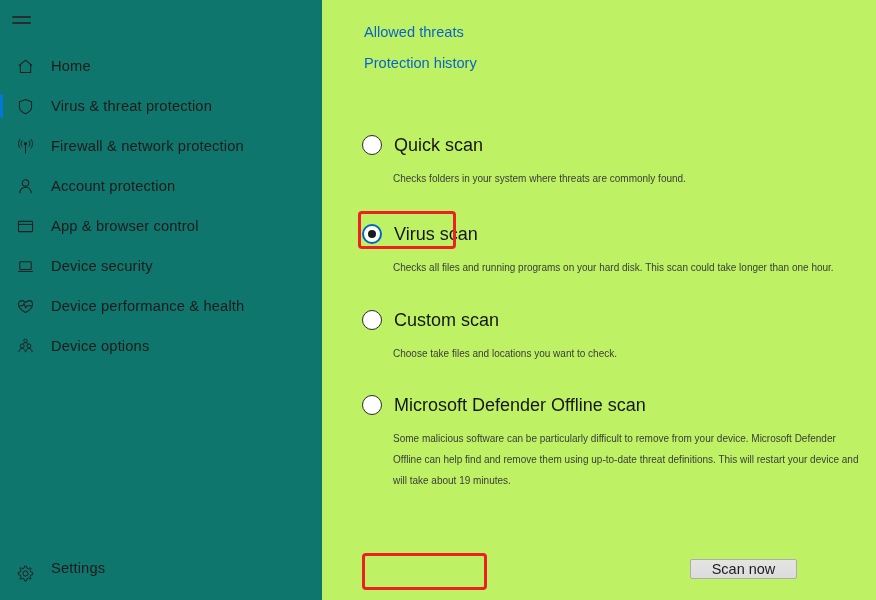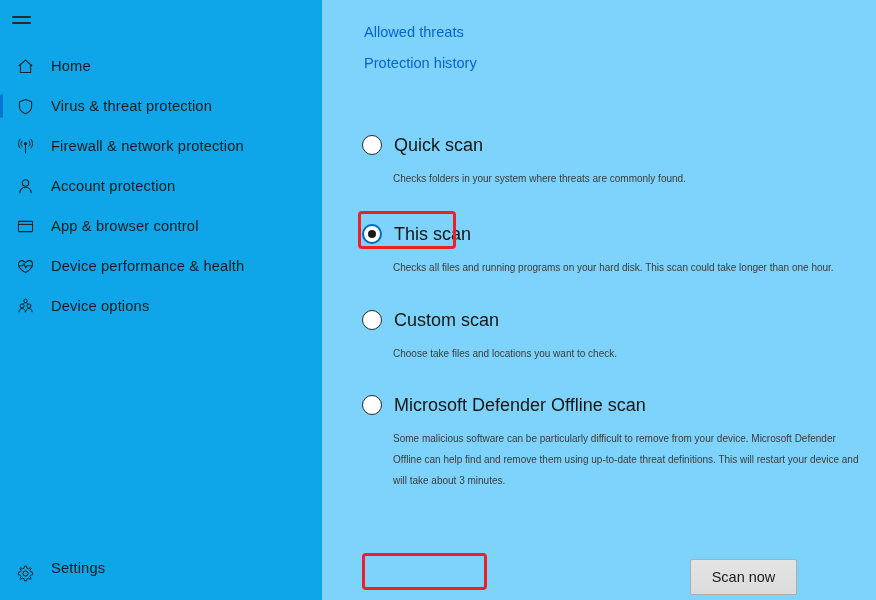--- a/index.html
+++ b/index.html
@@ -18,21 +18,21 @@
     position: relative;
     width: 876px;
     height: 600px;
     display: flex;
   }
 
   
   .sidebar {
     width: 322px;
     height: 600px;
-    background: #0ea5e9;
+    background: #0f766e;
     position: relative;
     flex: 0 0 322px;
   }
   .hamburger {
     position: absolute;
     left: 12px;
     top: 8px;
     width: 24px;
     height: 24px;
     display: flex;
@@ -99,21 +99,21 @@
     align-items: flex-start;
     height: 40px;
     padding-left: 12px;
     cursor: pointer;
   }
 
   
   .main {
     flex: 1 1 auto;
     position: relative;
-    background: #7dd3fc;
+    background: #bef264;
     height: 600px;
   }
   .links {
     position: absolute;
     left: 42px;
     top: 20px;
   }
   .link {
     display: block;
     font-size: 14.6px;
@@ -200,21 +200,21 @@
     top: 553px;
     width: 119px;
     height: 31px;
   }
 
   .scan-now-btn {
     position: absolute;
     left: 368px;
     top: 559px;
     width: 107px;
-    height: 36px;
+    height: 20px;
     padding: 0;
     background: linear-gradient(#e4e4e4, #dcdcdc);
     border: 1px solid #adadad;
     border-radius: 2px;
     font-family: "Liberation Sans", sans-serif;
     font-size: 14.5px;
     color: #1b1b1b;
     cursor: pointer;
     display: flex;
     align-items: center;
@@ -286,20 +286,30 @@
         <div class="sel-bar"></div>
         <div class="nav-icon">
           <svg width="19" height="19" viewBox="0 0 20 20" fill="none" stroke="#1f1f1f" stroke-width="1.1">
             <rect x="2.6" y="4.6" width="14.8" height="10.8" rx="0.8"></rect>
             <path d="M2.6 7.8 H17.4"></path>
           </svg>
         </div>
         <div class="nav-label">App &amp; browser control</div>
       </div>
 
+      <div class="nav-item">
+        <div class="sel-bar"></div>
+        <div class="nav-icon">
+          <svg width="19" height="19" viewBox="0 0 20 20" fill="none" stroke="#1f1f1f" stroke-width="1.1">
+            <rect x="4" y="5" width="12" height="8.2" rx="0.8"></rect>
+            <path d="M2.2 15.2 H17.8"></path>
+          </svg>
+        </div>
+        <div class="nav-label">Device security</div>
+      </div>
 
       <div class="nav-item">
         <div class="sel-bar"></div>
         <div class="nav-icon">
           <svg width="19" height="19" viewBox="0 0 20 20" fill="none" stroke="#1f1f1f" stroke-width="1.1">
             <path d="M10 16.3 C10 16.3 2.6 12 2.6 7.5 C2.6 5.2 4.4 3.8 6.2 3.8 C8 3.8 10 5.8 10 5.8 C10 5.8 12 3.8 13.8 3.8 C15.6 3.8 17.4 5.2 17.4 7.5 C17.4 12 10 16.3 10 16.3 Z"></path>
             <path d="M3.6 9.2 H7 L8.4 7 L10.2 11.4 L11.6 9.2 H16.4"></path>
           </svg>
         </div>
         <div class="nav-label">Device performance &amp; health</div>
@@ -347,39 +357,39 @@
         <div class="opt-row">
           <span class="radio"></span>
           <span class="opt-label">Quick scan</span>
         </div>
         <div class="opt-desc">Checks folders in your system where threats are commonly found.</div>
       </div>
 
       <div class="option" style="margin-top:26px;">
         <div class="opt-row">
           <span class="radio checked"></span>
-          <span class="opt-label">This scan</span>
+          <span class="opt-label">Virus scan</span>
         </div>
         <div class="opt-desc wide">Checks all files and running programs on your hard disk. This scan could take longer than one hour.</div>
       </div>
 
       <div class="option" style="margin-top:23px;">
         <div class="opt-row">
           <span class="radio"></span>
           <span class="opt-label">Custom scan</span>
         </div>
         <div class="opt-desc">Choose take files and locations you want to check.</div>
       </div>
 
       <div class="option" style="margin-top:22px;">
         <div class="opt-row">
           <span class="radio"></span>
           <span class="opt-label">Microsoft Defender Offline scan</span>
         </div>
-        <div class="opt-desc" style="max-width:482px;">Some malicious software can be particularly difficult to remove from your device. Microsoft Defender Offline can help find and remove them using up-to-date threat definitions. This will restart your device and will take about 3 minutes.</div>
+        <div class="opt-desc" style="max-width:482px;">Some malicious software can be particularly difficult to remove from your device. Microsoft Defender Offline can help find and remove them using up-to-date threat definitions. This will restart your device and will take about 19 minutes.</div>
       </div>
 
     </div>
 
     <button class="scan-now-btn">Scan now</button>
 
   </div>
 
   <div class="redbox" id="redbox-full"></div>
   <div class="redbox" id="redbox-scan"></div>

